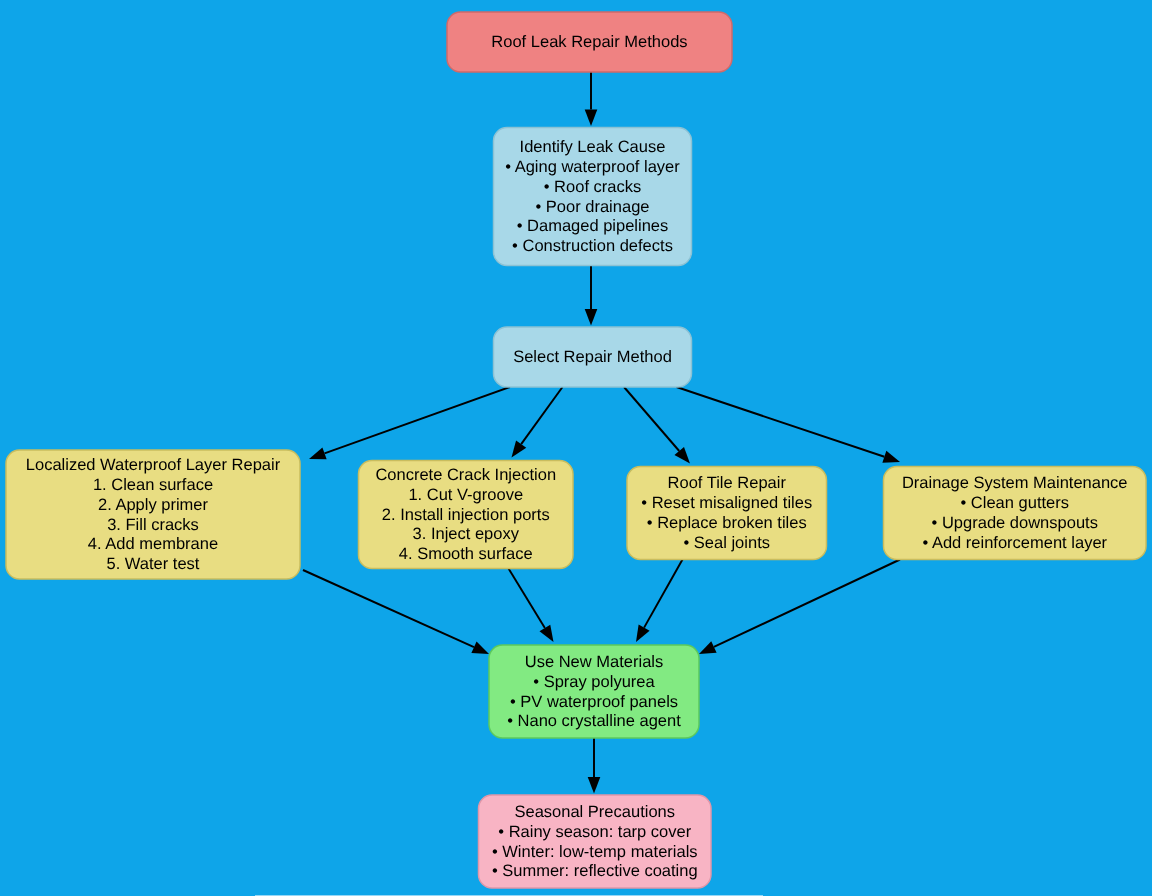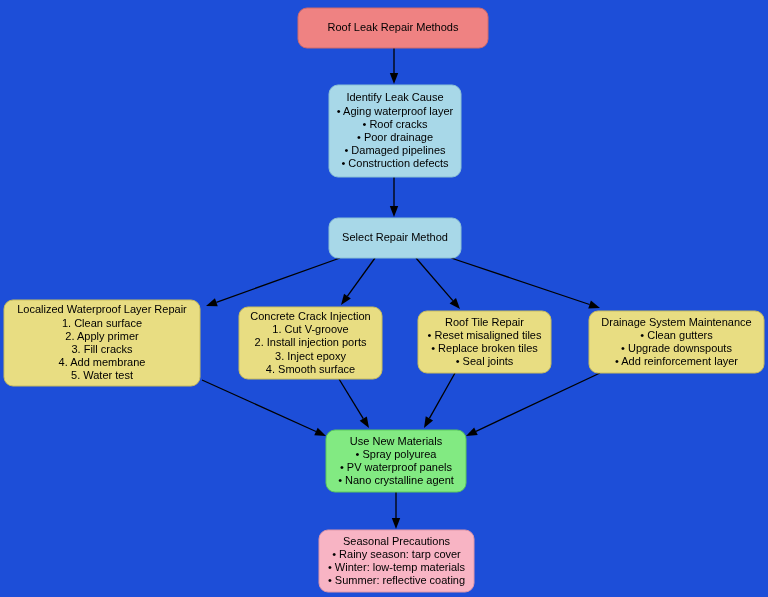--- a/index.html
+++ b/index.html
@@ -4,21 +4,21 @@
 <style>
   html, body {
     margin: 0;
     padding: 0;
     background: #ffffff;
   }
   #diagram-root {
     position: relative;
     width: 768px;
     height: 597px;
-    background: #1d4ed8;
+    background: #0ea5e9;
     font-family: "Liberation Sans", sans-serif;
     overflow: hidden;
   }
   svg.canvas {
     position: absolute;
     top: 0;
     left: 0;
     width: 768px;
     height: 597px;
   }

